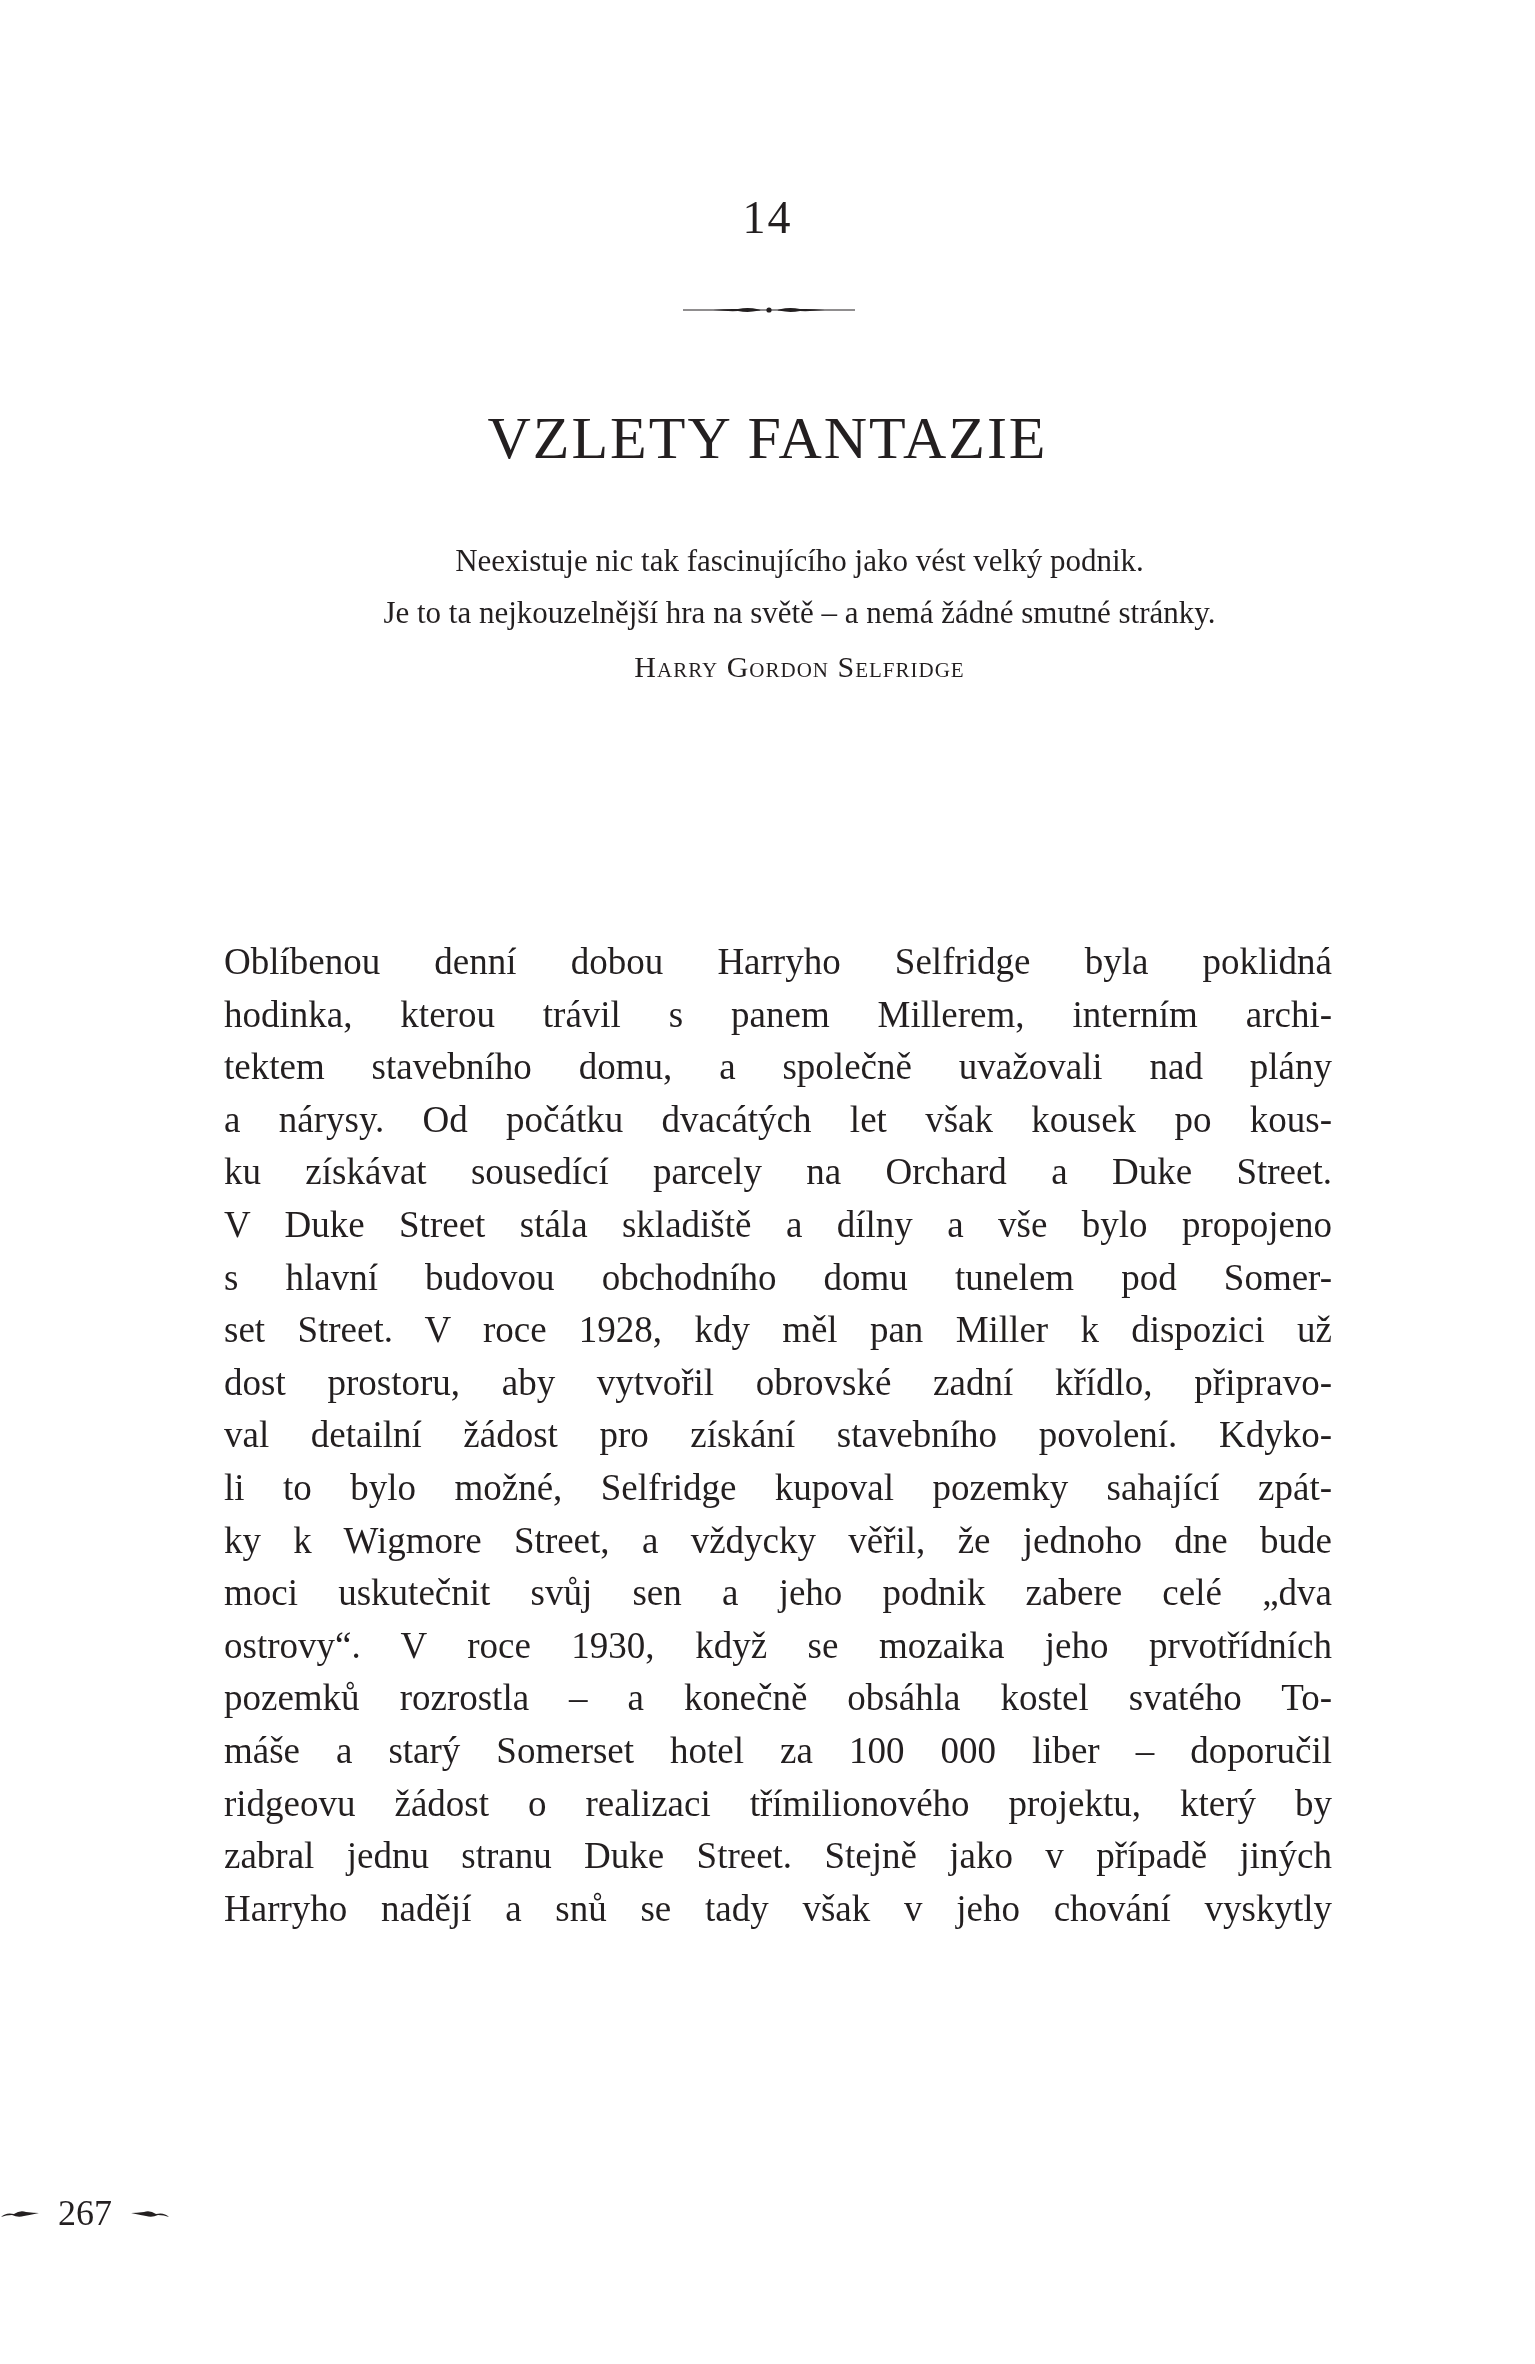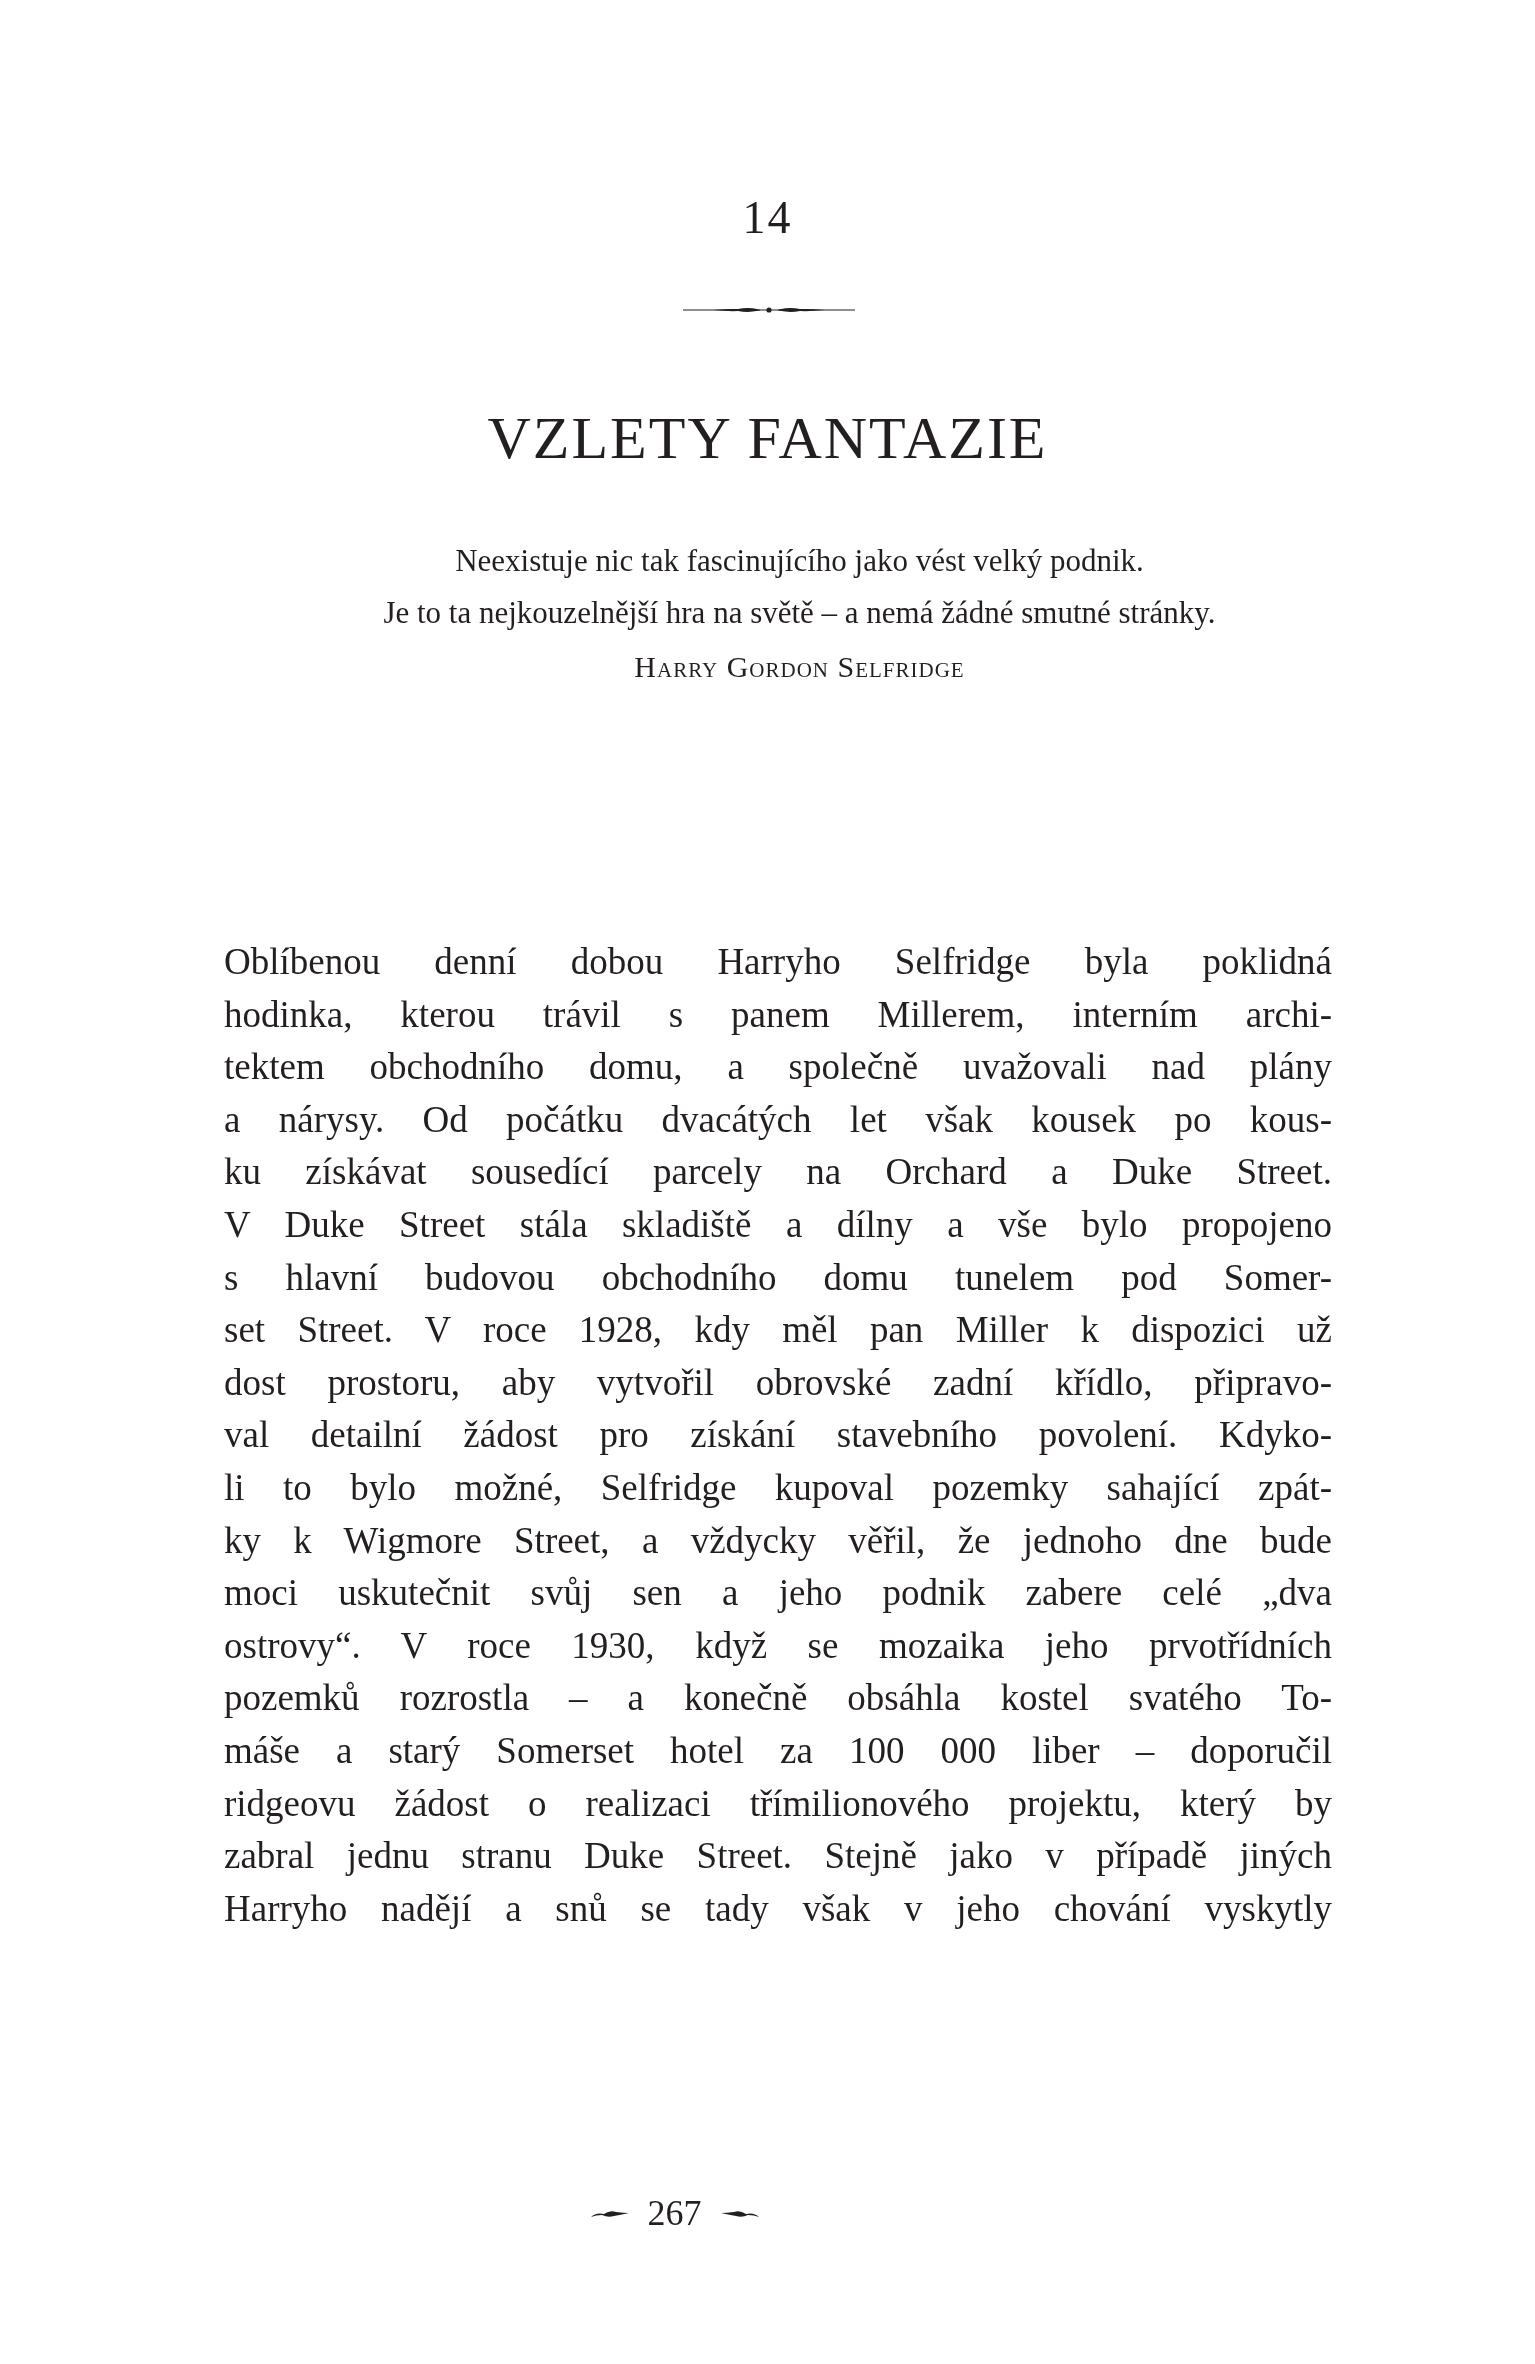--- a/index.html
+++ b/index.html
@@ -34,21 +34,21 @@
     position: absolute; left: 224px; width: 1108px; top: 936px;
     font-size: 37px; line-height: 52.6px;
   }
   .body-text .bl {
     display: block; white-space: nowrap; text-align: justify;
     text-align-last: justify; height: 52.6px;
   }
   .body-text .bl.last { text-align-last: justify; }
   .footer {
     position: absolute; left: 0; width: 1349px; top: 2188px;
-    display: flex; justify-content: center; align-items: center; gap: 18px;
+    display: flex; justify-content: flex-start; align-items: center; gap: 18px;
   }
   .folio { font-size: 36px; line-height: 50px; }
   .flourish { width: 40px; height: 14px; display: block; }
 </style>
 </head>
 <body>
 
 <div class="page">
 
   <div class="chapter-number">14</div>
@@ -64,21 +64,21 @@
 
   <div class="epigraph">
     <span class="line">Neexistuje nic tak fascinujícího jako vést velký podnik.</span>
     <span class="line">Je to ta nejkouzelnější hra na světě – a nemá žádné smutné stránky.</span>
     <span class="attribution">Harry Gordon Selfridge</span>
   </div>
 
   <div class="body-text">
     <span class="bl">Oblíbenou denní dobou Harryho Selfridge byla poklidná</span>
     <span class="bl">hodinka, kterou trávil s panem Millerem, interním archi-</span>
-    <span class="bl">tektem obchodního domu, a společně uvažovali nad plány</span>
+    <span class="bl">tektem stavebního domu, a společně uvažovali nad plány</span>
     <span class="bl">a nárysy. Od počátku dvacátých let však kousek po kous-</span>
     <span class="bl">ku získávat sousedící parcely na Orchard a Duke Street.</span>
     <span class="bl">V Duke Street stála skladiště a dílny a vše bylo propojeno</span>
     <span class="bl">s hlavní budovou obchodního domu tunelem pod Somer-</span>
     <span class="bl">set Street. V roce 1928, kdy měl pan Miller k dispozici už</span>
     <span class="bl">dost prostoru, aby vytvořil obrovské zadní křídlo, připravo-</span>
     <span class="bl">val detailní žádost pro získání stavebního povolení. Kdyko-</span>
     <span class="bl">li to bylo možné, Selfridge kupoval pozemky sahající zpát-</span>
     <span class="bl">ky k Wigmore Street, a vždycky věřil, že jednoho dne bude</span>
     <span class="bl">moci uskutečnit svůj sen a jeho podnik zabere celé „dva</span>

